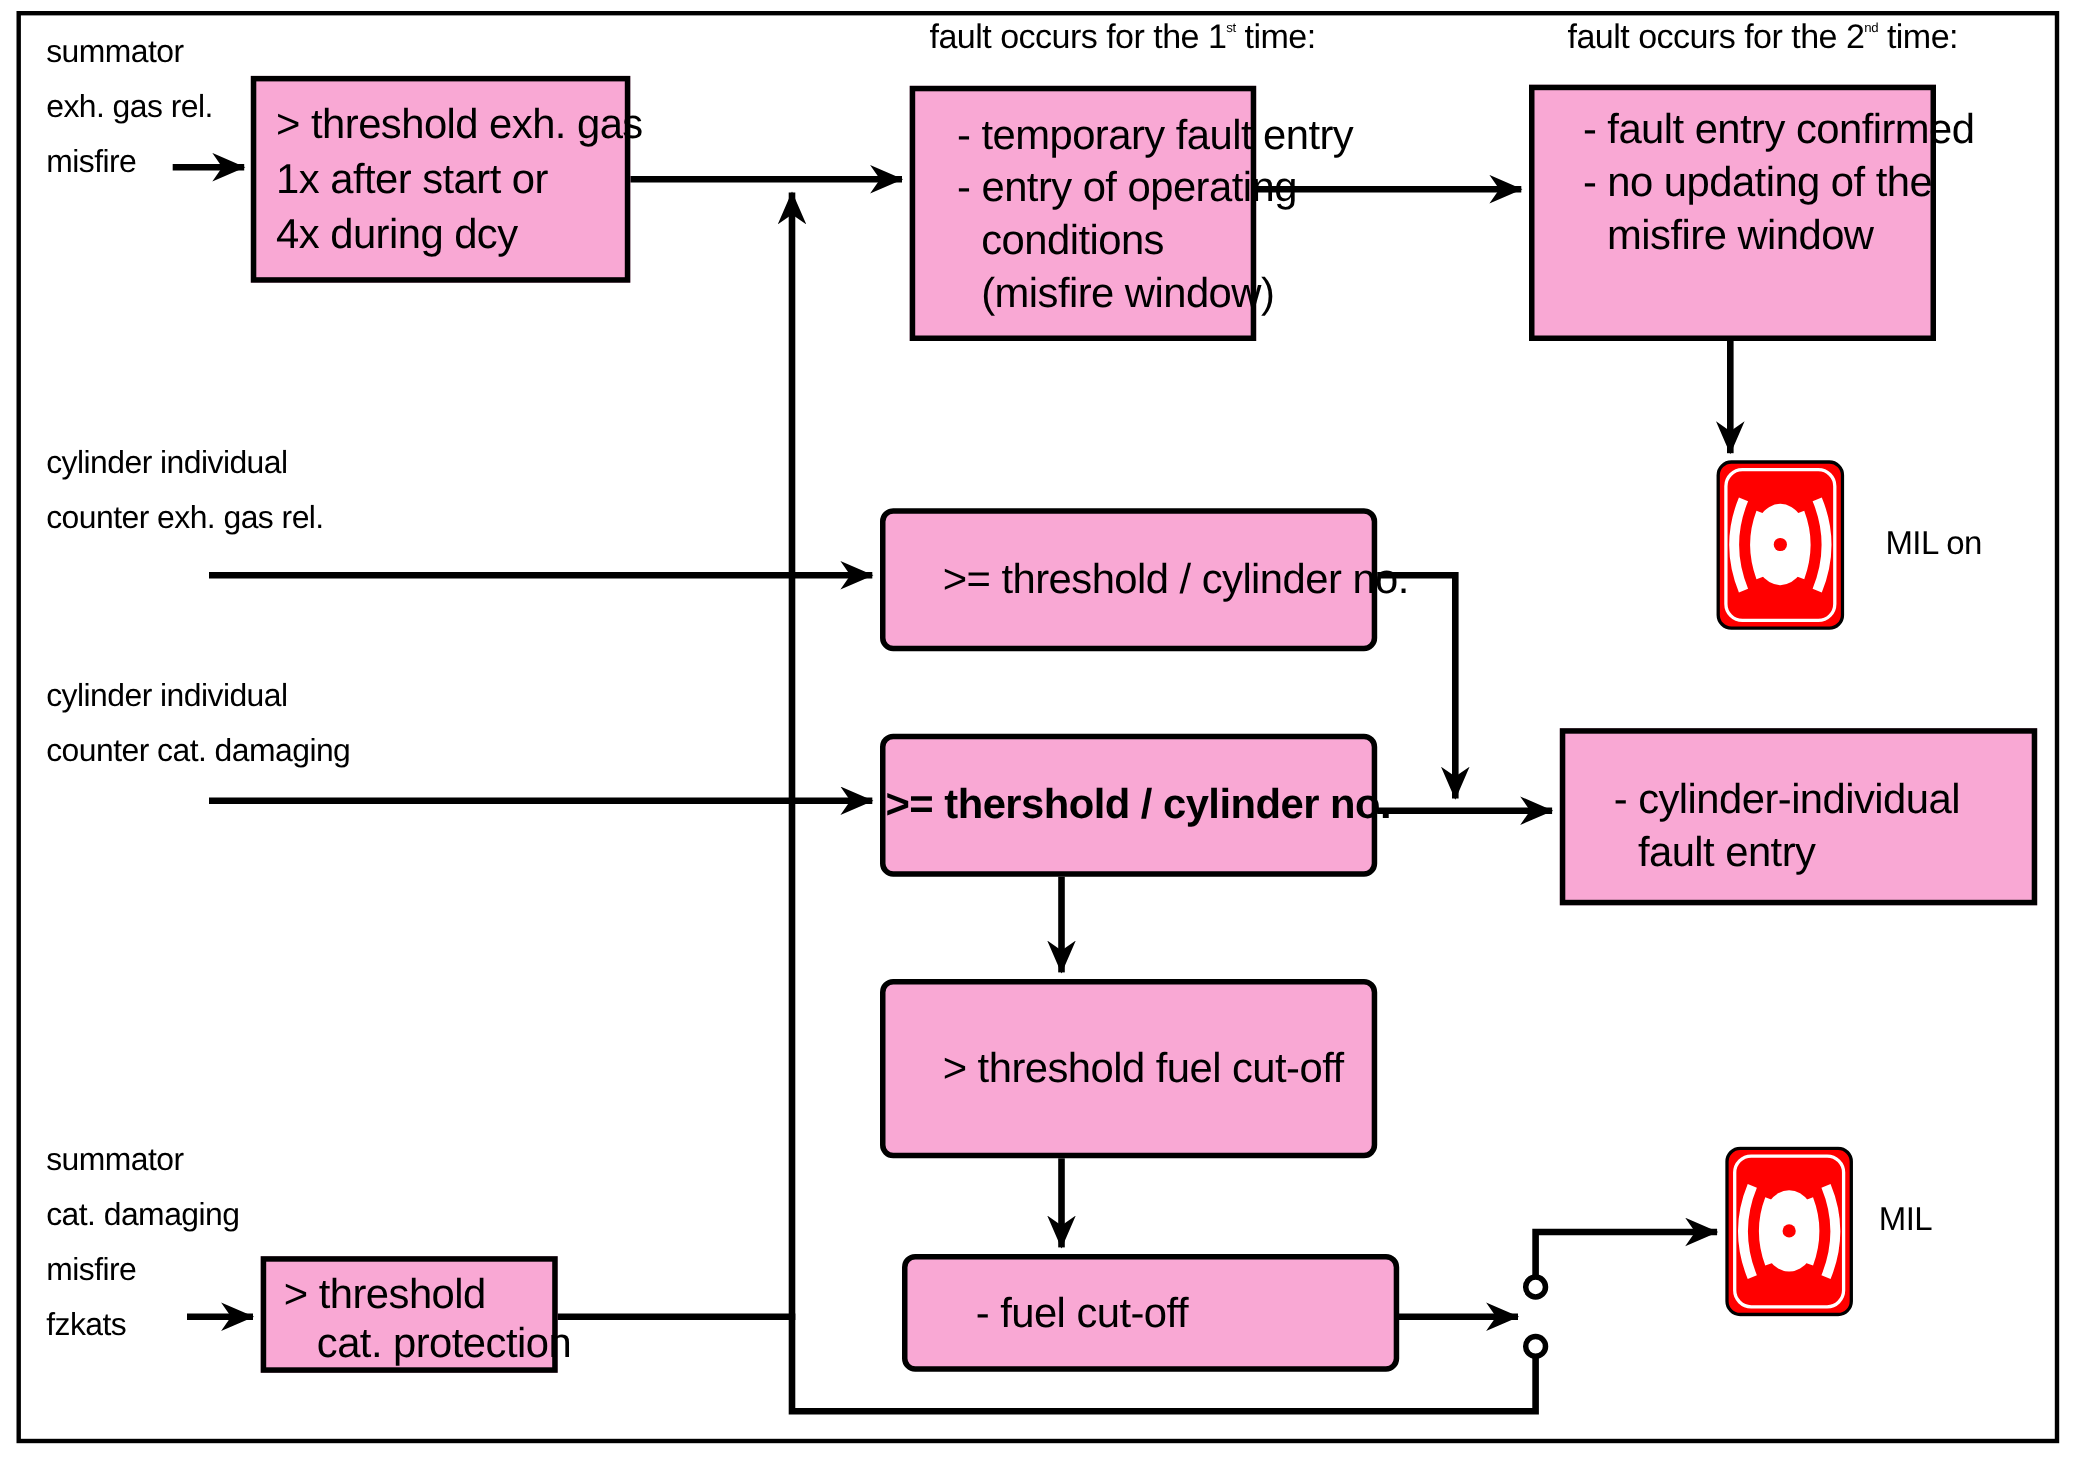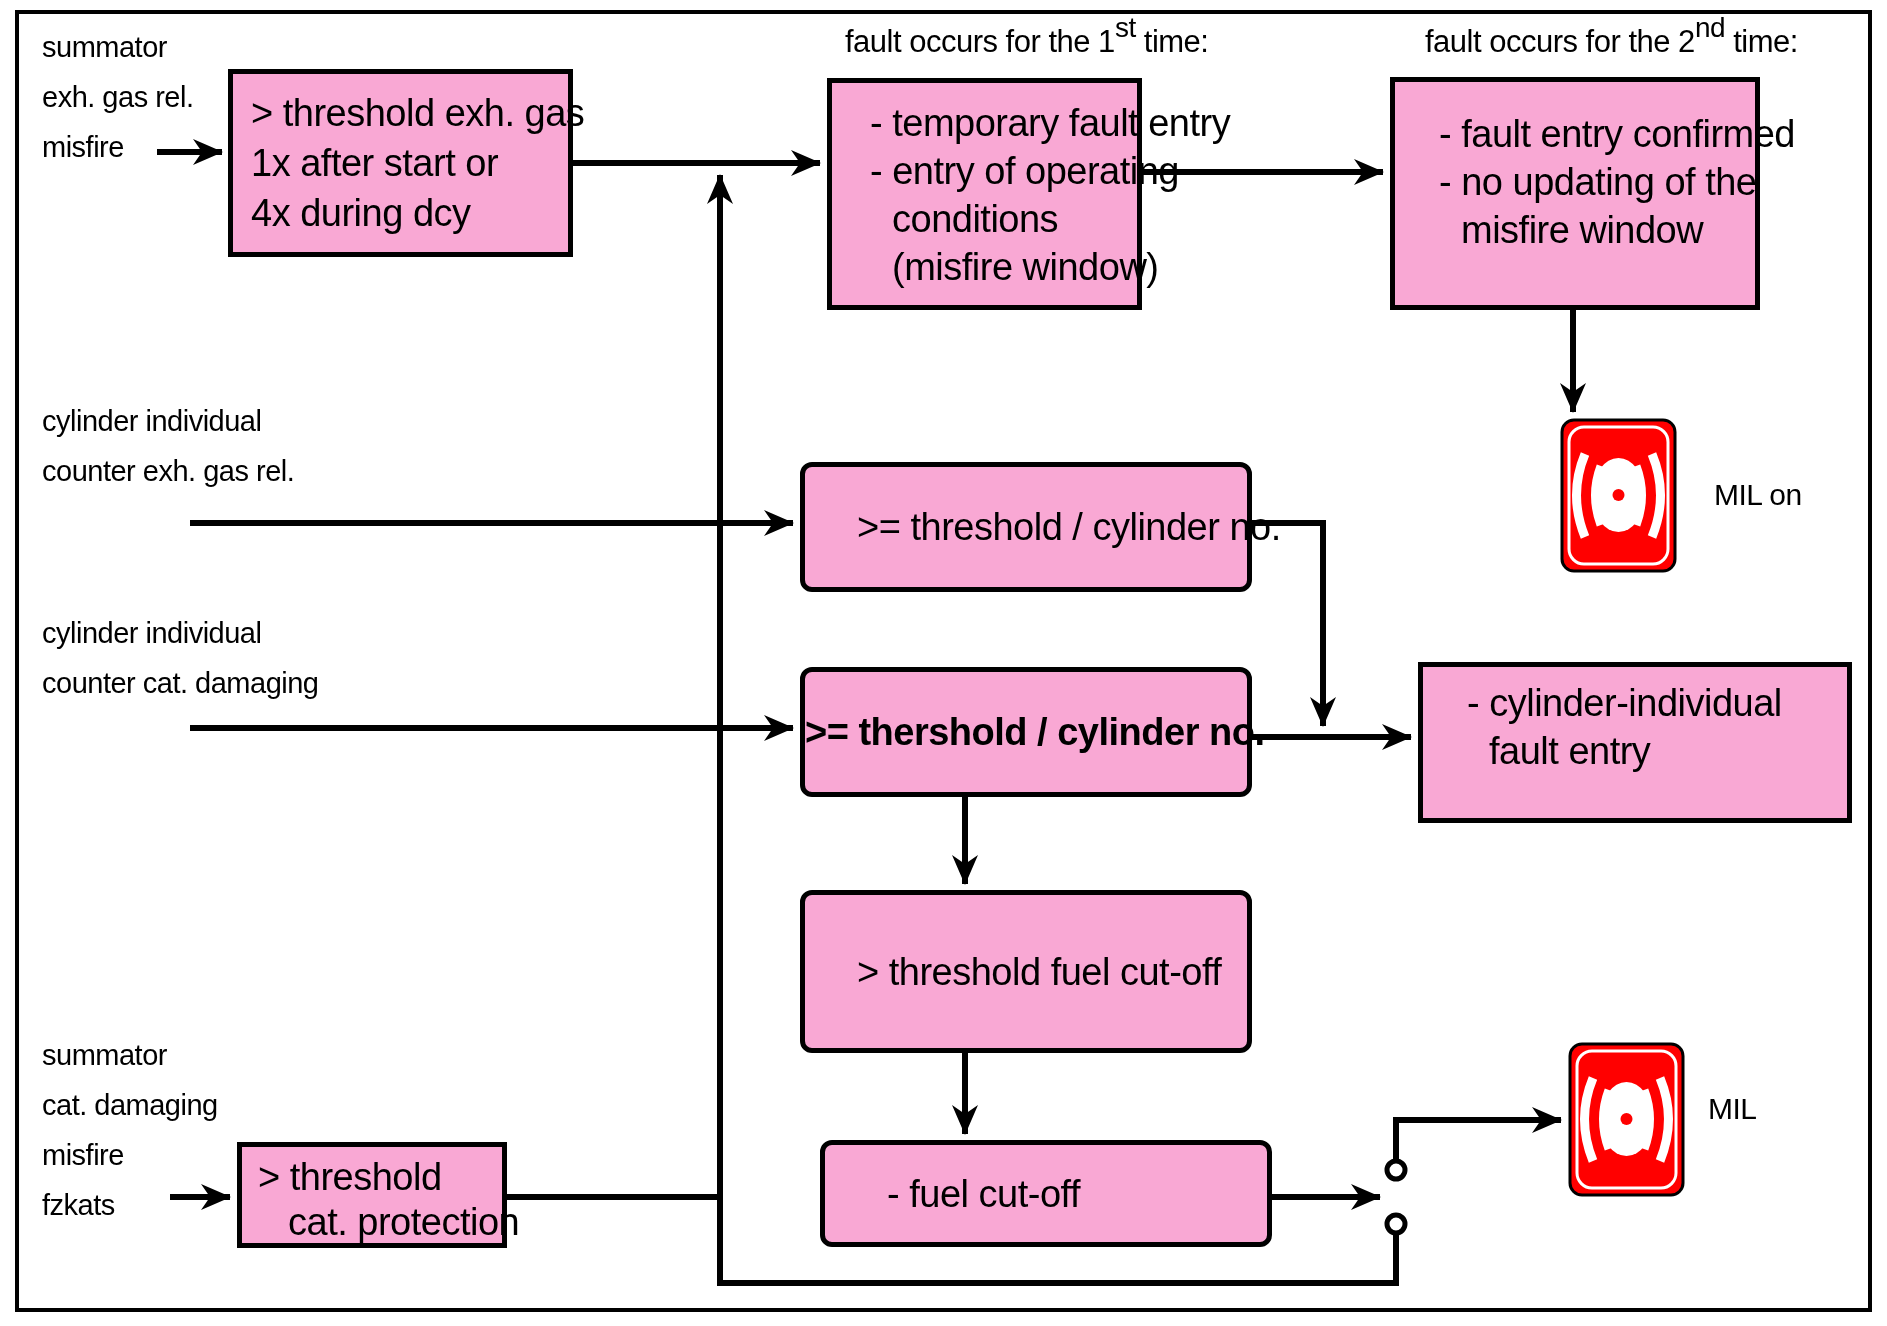--- a/index.html
+++ b/index.html
@@ -12,21 +12,21 @@
     overflow:hidden;
   }
   #frame{
     position:absolute;left:15px;top:10px;width:1849px;height:1294px;
     border:4px solid #000;
   }
   .heading{
     position:absolute;
     font-size:31px;letter-spacing:-0.5px;white-space:nowrap;
   }
-  .heading sup{font-size:28px;position:relative;top:-4px;}
+  .heading sup{font-size:12px;position:relative;top:-4px;}
   .label{
     position:absolute;font-size:29px;line-height:50px;
     letter-spacing:-0.5px;white-space:nowrap;
   }
   .label .line{display:block;}
   .box{
     position:absolute;background:#f9a8d4;border:5px solid #000;
     box-sizing:border-box;font-size:38px;letter-spacing:-0.5px;
     line-height:48px;white-space:nowrap;z-index:2;
   }
@@ -104,35 +104,35 @@
     <span class="line">4x during dcy</span>
   </div>
 
   <div class="box" style="left:827px;top:78px;width:315px;height:232px;padding:16px 0 0 38px;">
     <span class="line">- temporary fault entry</span>
     <span class="line">- entry of operating</span>
     <span class="line indent">conditions</span>
     <span class="line indent">(misfire window)</span>
   </div>
 
-  <div class="box" style="left:1390px;top:77px;width:370px;height:233px;padding:28px 0 0 44px;">
+  <div class="box" style="left:1390px;top:77px;width:370px;height:233px;padding:12px 0 0 44px;">
     <span class="line">- fault entry confirmed</span>
     <span class="line">- no updating of the</span>
     <span class="line indent">misfire window</span>
   </div>
 
   <div class="box vcenter" style="left:800px;top:462px;width:452px;height:130px;padding-left:52px;">
     <span class="line">&gt;= threshold / cylinder no.</span>
   </div>
 
   <div class="box vcenter" style="left:800px;top:667px;width:452px;height:130px;font-weight:bold;">
     <span class="line">&gt;= thershold / cylinder no.</span>
   </div>
 
-  <div class="box" style="left:1418px;top:662px;width:434px;height:161px;padding:12px 0 0 44px;">
+  <div class="box" style="left:1418px;top:662px;width:434px;height:161px;padding:36px 0 0 44px;">
     <span class="line">- cylinder-individual</span>
     <span class="line indent">fault entry</span>
   </div>
 
   <div class="box vcenter" style="left:800px;top:890px;width:452px;height:163px;padding-left:52px;">
     <span class="line">&gt; threshold fuel cut-off</span>
   </div>
 
   <div class="box vcenter" style="left:800px;top:1140px;width:452px;height:107px;padding-left:62px;margin-left:20px;">
     <span class="line">- fuel cut-off</span>

